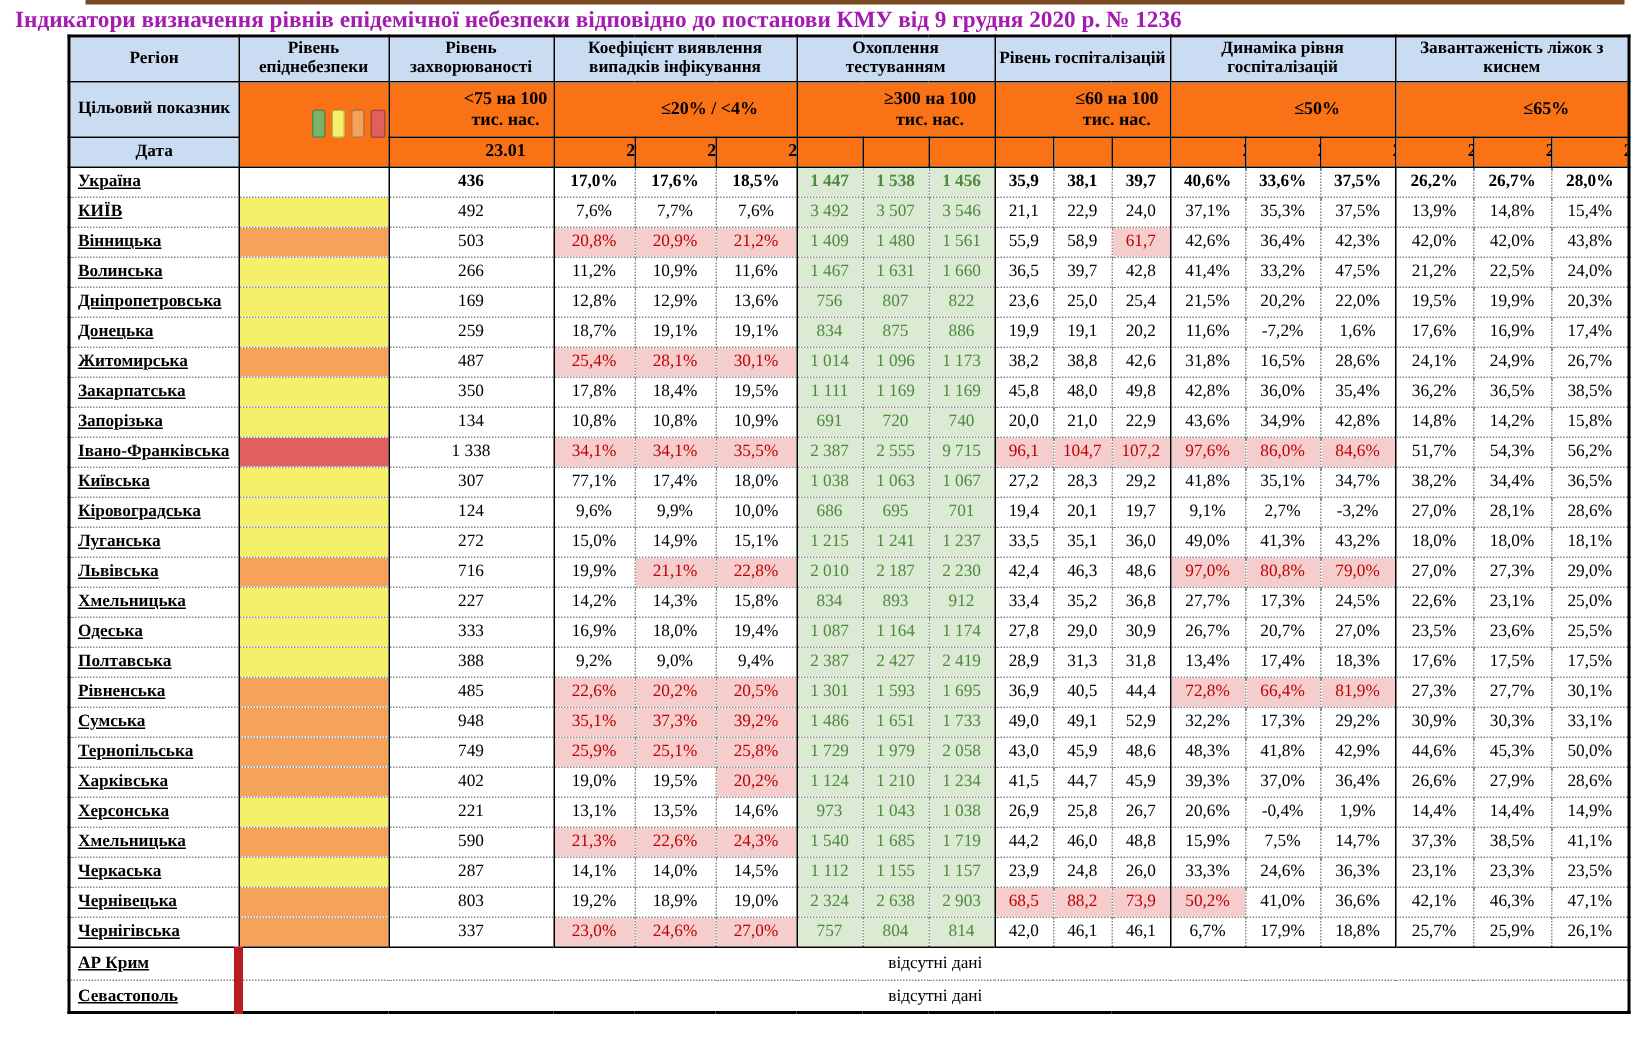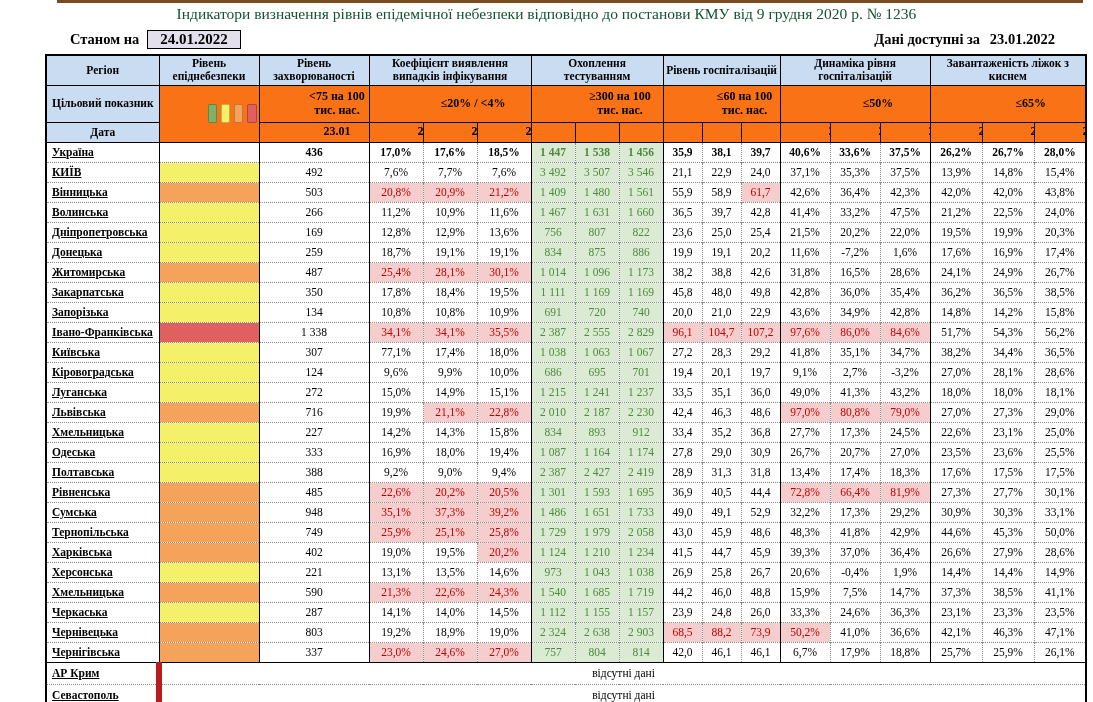--- a/index.html
+++ b/index.html
@@ -2,22 +2,22 @@
 <html><head>
 <meta charset="utf-8">
 <style>
   html,body { margin:0; padding:0; background:#fff; }
   .page {
     position:relative; width:1093px; height:702px; overflow:hidden;
     font-family:"Liberation Serif","DejaVu Serif",serif; color:#000; background:#fff;
   }
   .top-strip { position:absolute; top:0; left:57px; right:10px; height:3px; background:#7a4a22; }
   .title {
-    margin:5px 10px 0 10px; text-align:center; font-weight:normal; font-size:15.5px;
-    color:#14532d;
+    margin:5px 10px 0 10px; text-align:left; font-weight:bold; font-size:15.5px;
+    color:#a21caf;
   }
   .topbar {
     display:flex; justify-content:space-between; align-items:center;
     margin:4px 38px 3px 70px; height:24px;
   }
   .asof { display:flex; align-items:center; gap:8px; font-weight:bold; font-size:14.5px; }
   .asof-date {
     background:#E4DFEC; border:1.5px solid #000; padding:0 12px; font-size:15px; font-weight:bold;
   }
   .avail { font-weight:bold; font-size:14.5px; }
@@ -54,30 +54,20 @@
   tr.sep2 td { border-top:1px dotted #8a8a8a; }
   .legend { display:flex; justify-content:center; align-items:center; gap:4px; }
   .sq { width:13px; height:17px; border-radius:2px; display:inline-block; border:1px solid rgba(0,0,0,.25); }
 </style>
 </head>
 <body>
 
 <div class="page">
   <div class="top-strip"></div>
   <div class="title">Індикатори визначення рівнів епідемічної небезпеки відповідно до постанови КМУ від 9 грудня 2020 р. № 1236</div>
-  <div class="topbar">
-    <div class="asof">
-      <span>Станом на</span>
-      <span class="asof-date">24.01.2022</span>
-    </div>
-    <div class="avail">
-      <span>Дані доступні за</span>
-      <span class="avail-date">23.01.2022</span>
-    </div>
-  </div>
   <table class="grid">
     <colgroup id="cols">
         <col style="width: 113px;">
         <col style="width: 100px;">
         <col style="width: 110px;">
         <col style="width: 54px;">
         <col style="width: 54px;">
         <col style="width: 54px;">
         <col style="width: 44px;">
         <col style="width: 44px;">
@@ -323,21 +313,21 @@
         </tr>
         <tr>
           <td class="region-cell">Івано-Франківська</td>
           <td class="level-cell" style="background: rgb(224, 95, 95);"></td>
           <td class="val gs">1 338</td>
           <td class="val gs s-r">34,1%</td>
           <td class="val s-r">34,1%</td>
           <td class="val s-r">35,5%</td>
           <td class="val gs s-g">2 387</td>
           <td class="val s-g">2 555</td>
-          <td class="val s-g">2 829</td>
+          <td class="val s-g">9 715</td>
           <td class="val gs s-r">96,1</td>
           <td class="val s-r">104,7</td>
           <td class="val s-r">107,2</td>
           <td class="val gs s-r">97,6%</td>
           <td class="val s-r">86,0%</td>
           <td class="val s-r">84,6%</td>
           <td class="val gs">51,7%</td>
           <td class="val">54,3%</td>
           <td class="val">56,2%</td>
         </tr>

